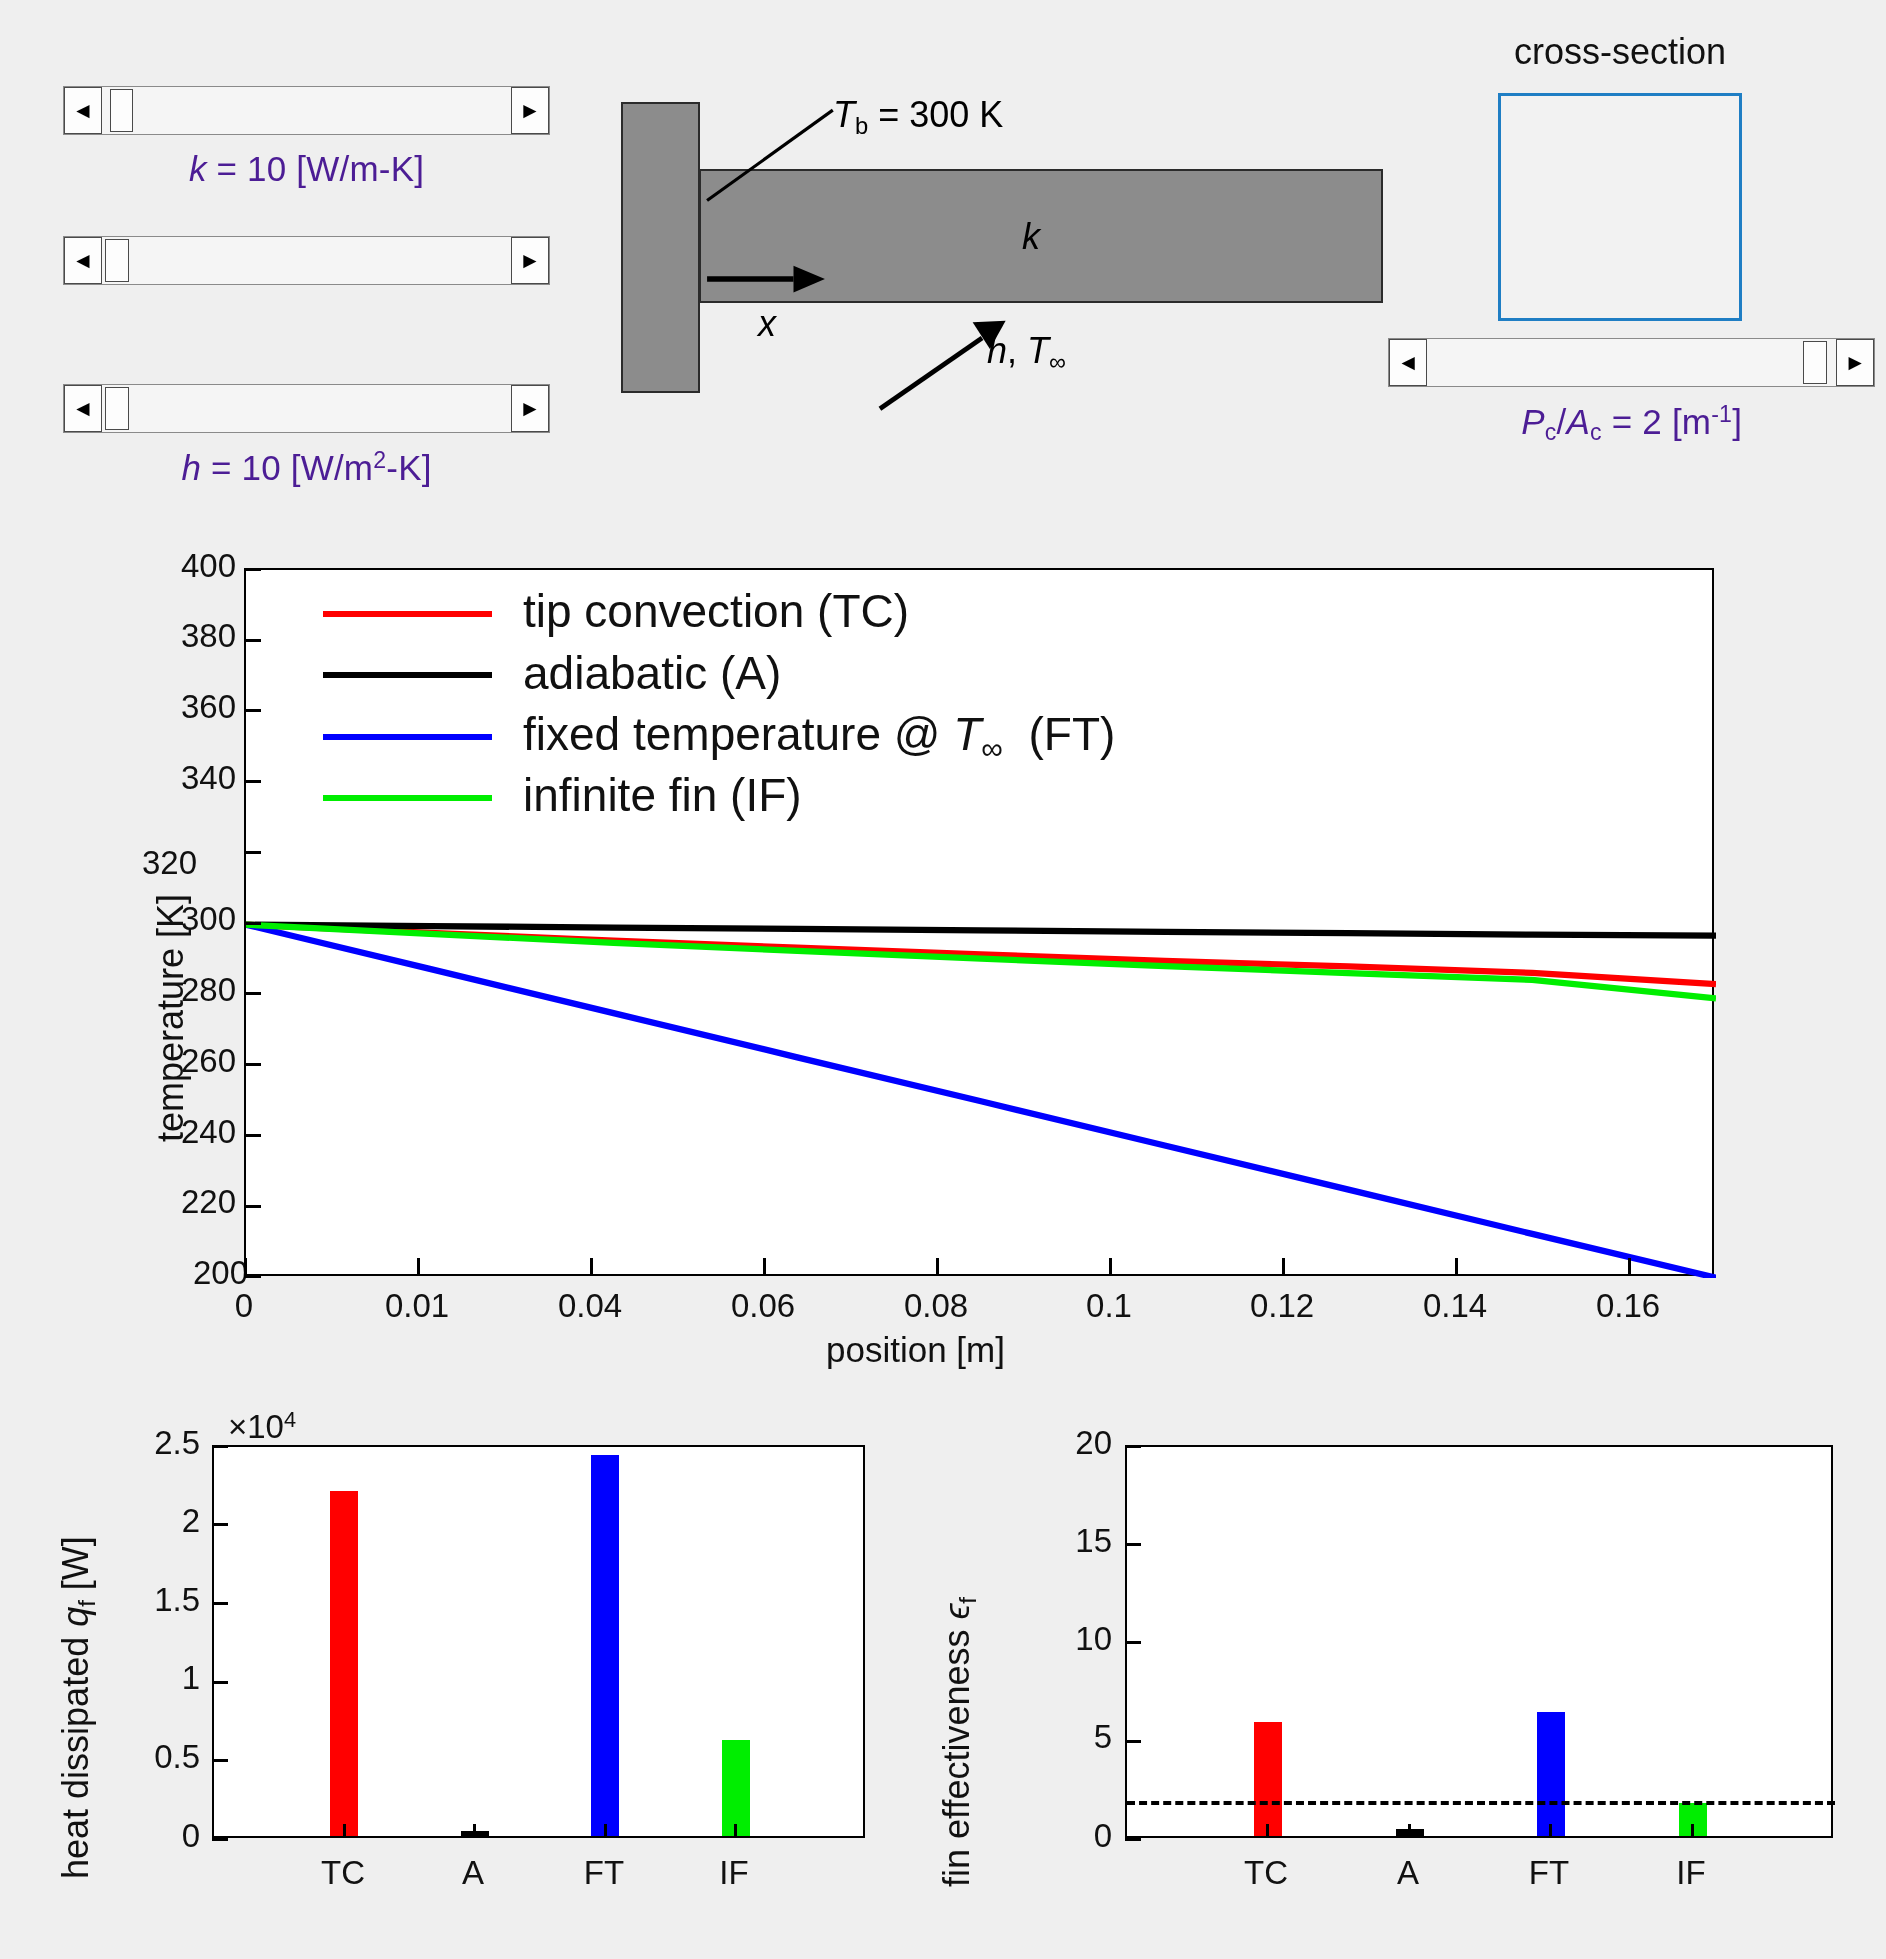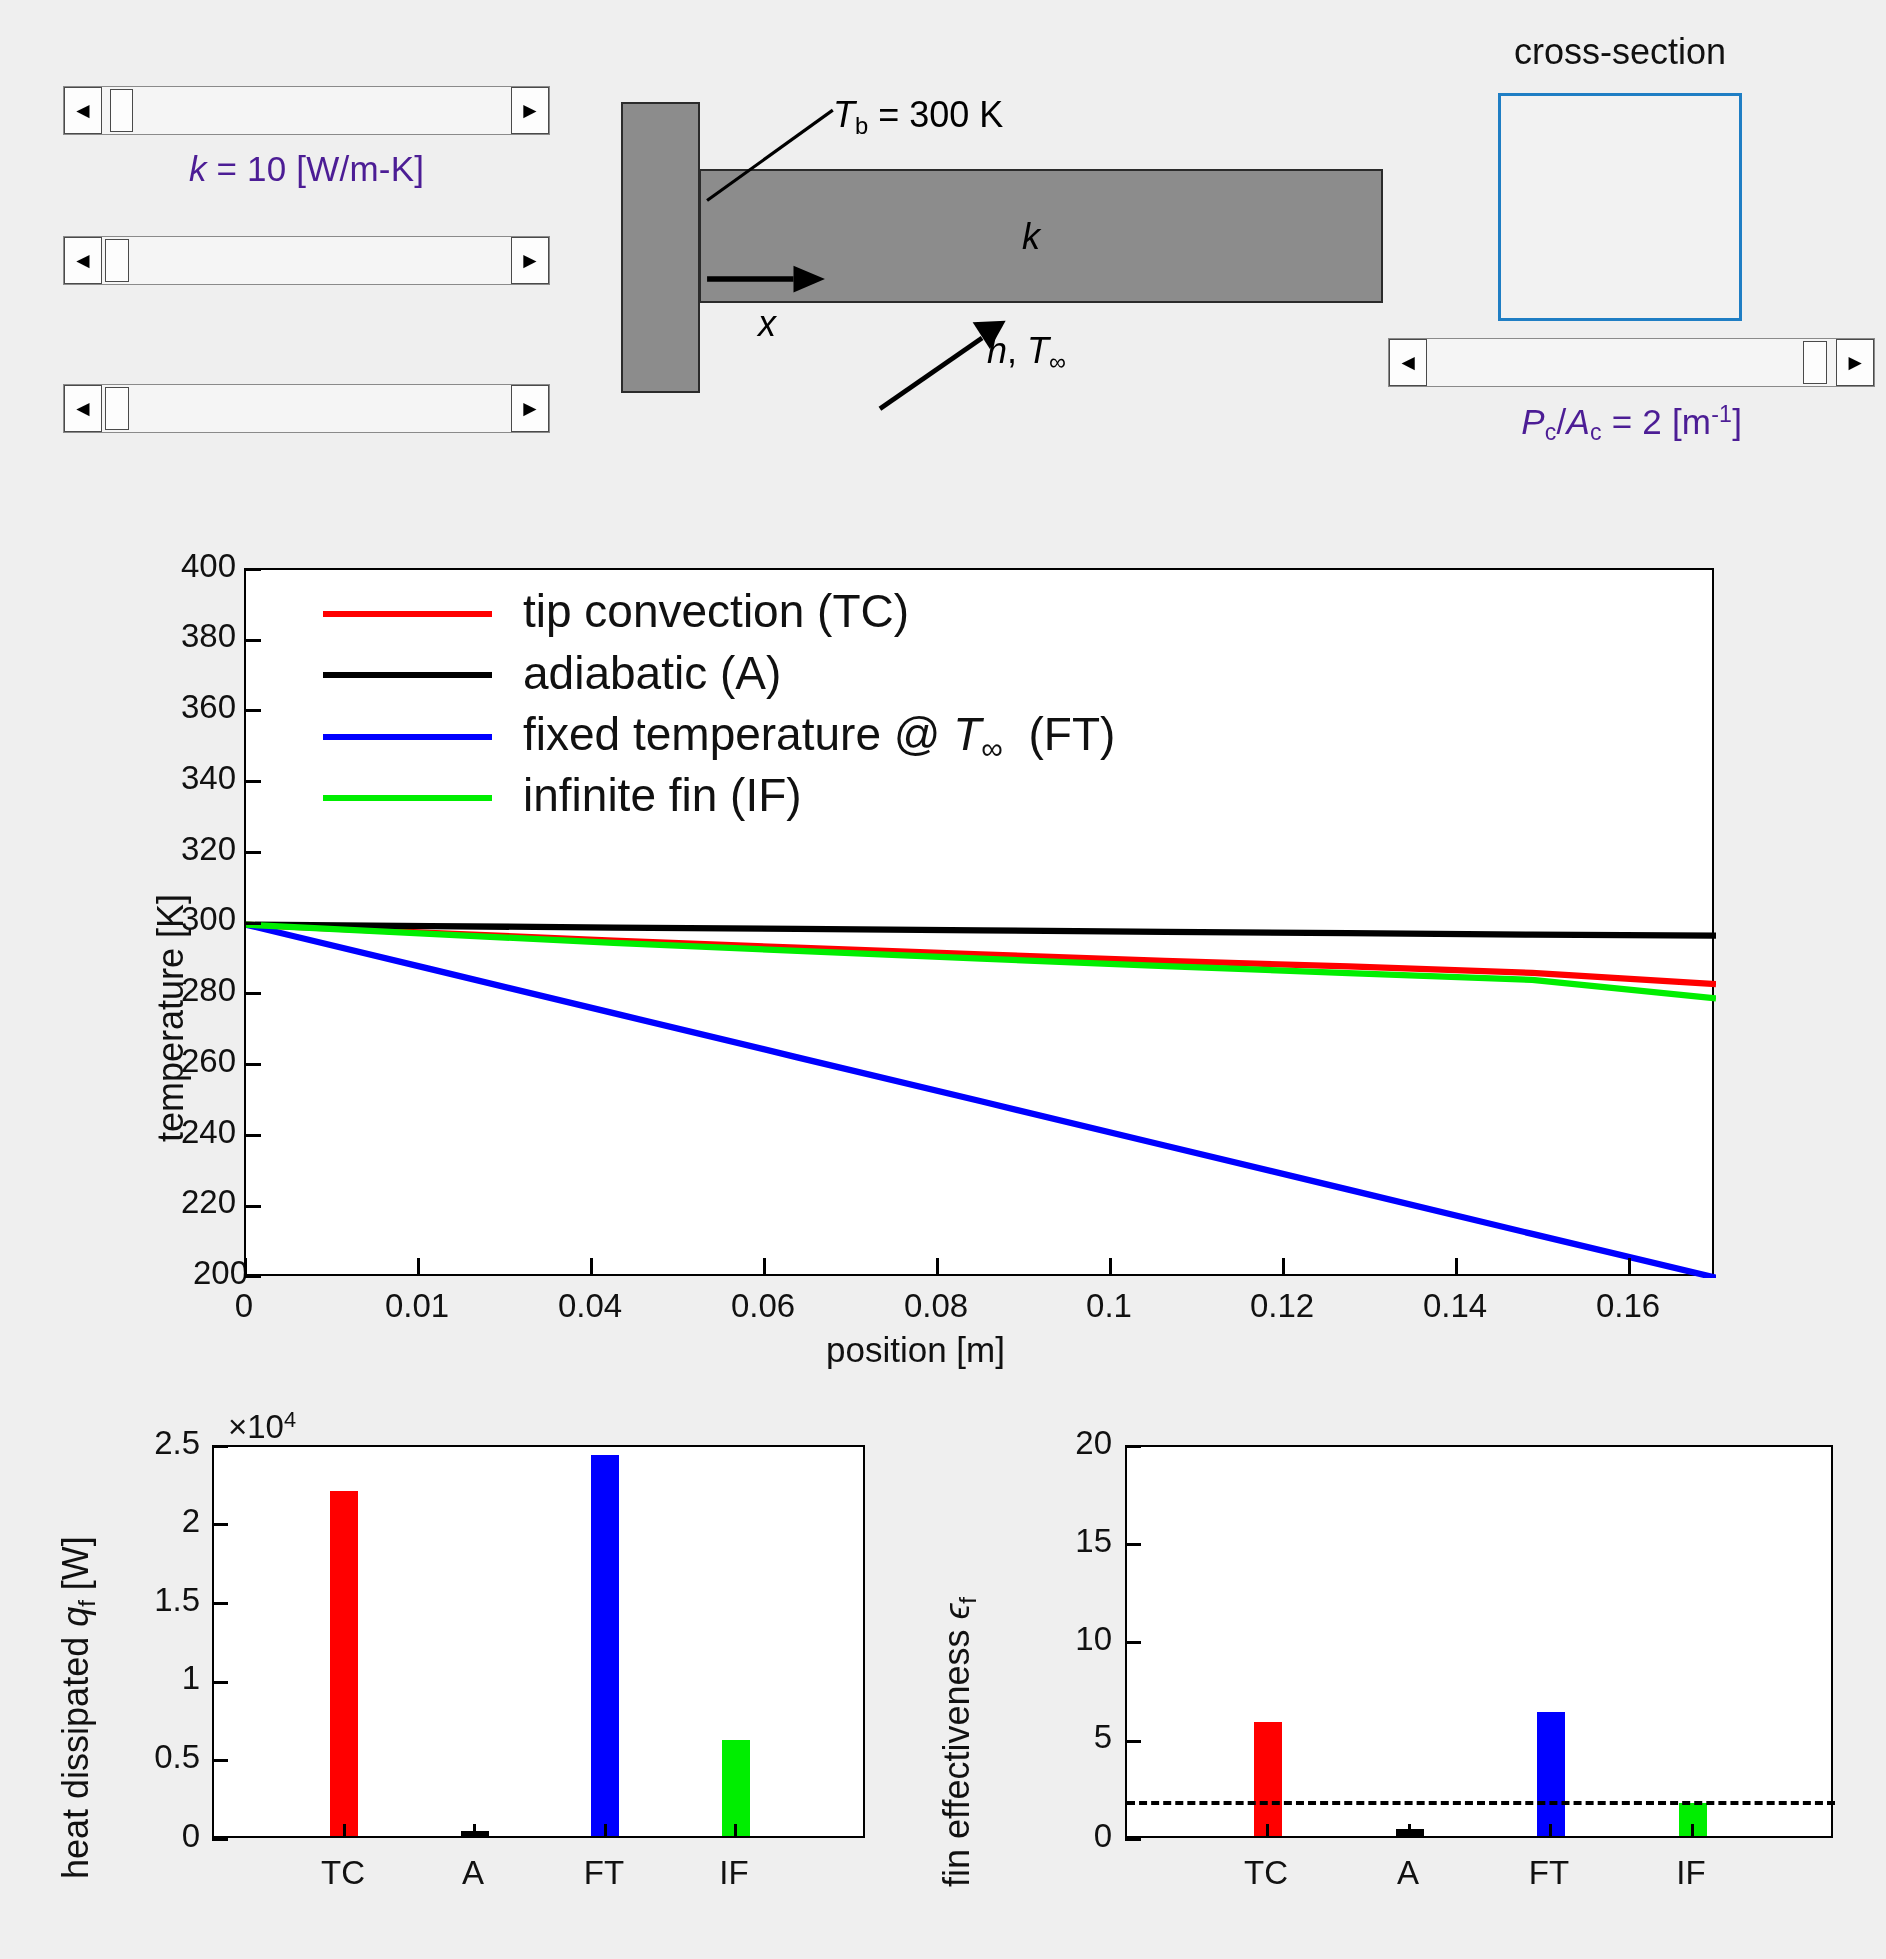--- a/index.html
+++ b/index.html
@@ -117,20 +117,23 @@
     </div>
   </div>
 
   <div class="slider-group" style="left:63px; top:384px;">
     <div class="slider-track">
       <div class="slider-arrow left">◀</div>
       <div class="slider-trough">
         <div class="slider-thumb" style="left:3.1px;"></div>
       </div>
       <div class="slider-arrow right">▶</div>
+    </div>
+    <div class="slider-label">
+      <span class="it">h</span> = 10 [W/m<span class="sup">2</span>-K]
     </div>
   </div>
 
   <div id="schematic">
     <div class="wall"></div>
     <div class="fin"></div>
     <div class="fin-k">k</div>
 
     <svg width="833" height="440" style="position:absolute;left:0;top:0;pointer-events:none;" viewBox="0 0 1060 560">
 
@@ -188,21 +191,21 @@
       <div class="tick-label" style="left:0px; top:623px; width:94px; text-align:right;">220</div>
       <div class="tick-mark" style="left:102px; top:645px; width:17.3px; height:3.1px;"></div>
       <div class="tick-label" style="left:0px; top:553px; width:94px; text-align:right;">240</div>
       <div class="tick-mark" style="left:102px; top:574px; width:17.3px; height:3.1px;"></div>
       <div class="tick-label" style="left:0px; top:482px; width:94px; text-align:right;">260</div>
       <div class="tick-mark" style="left:102px; top:503px; width:17.3px; height:3.1px;"></div>
       <div class="tick-label" style="left:0px; top:411px; width:94px; text-align:right;">280</div>
       <div class="tick-mark" style="left:102px; top:432px; width:17.3px; height:3.1px;"></div>
       <div class="tick-label" style="left:0px; top:340px; width:94px; text-align:right;">300</div>
       <div class="tick-mark" style="left:102px; top:362px; width:17.3px; height:3.1px;"></div>
-      <div class="tick-label" style="left:0px; top:270px; width:94px; text-align:right;">320</div>
+      <div class="tick-label" style="left:0px; top:284px; width:94px; text-align:left;">320</div>
       <div class="tick-mark" style="left:102px; top:291px; width:17.3px; height:3.1px;"></div>
       <div class="tick-label" style="left:0px; top:199px; width:94px; text-align:right;">340</div>
       <div class="tick-mark" style="left:102px; top:220px; width:17.3px; height:3.1px;"></div>
       <div class="tick-label" style="left:0px; top:128px; width:94px; text-align:right;">360</div>
       <div class="tick-mark" style="left:102px; top:149px; width:17.3px; height:3.1px;"></div>
       <div class="tick-label" style="left:0px; top:57px; width:94px; text-align:right;">380</div>
       <div class="tick-mark" style="left:102px; top:79px; width:17.3px; height:3.1px;"></div>
       <div class="tick-label" style="left:0px; top:-13.4px; width:94px; text-align:right;">400</div>
       <div class="tick-mark" style="left:102px; top:7.9px; width:17.3px; height:3.1px;"></div>
       <div class="tick-label" style="left:39px; top:727px; width:126px; text-align:center;">0</div>

